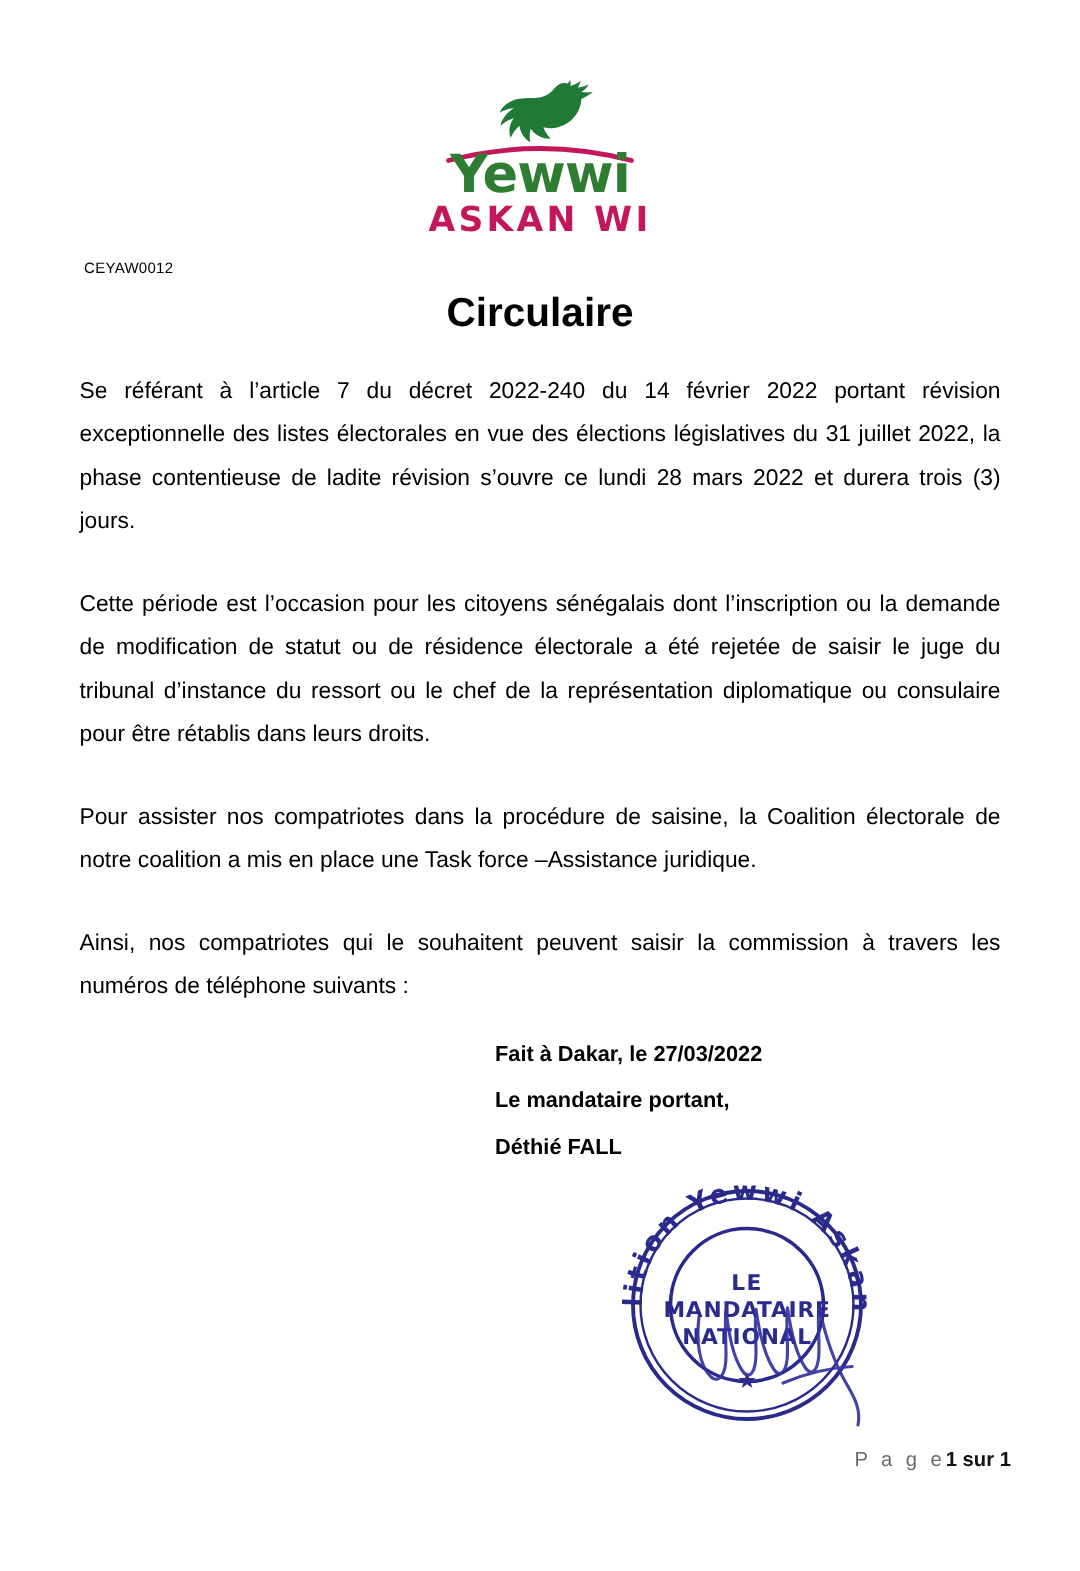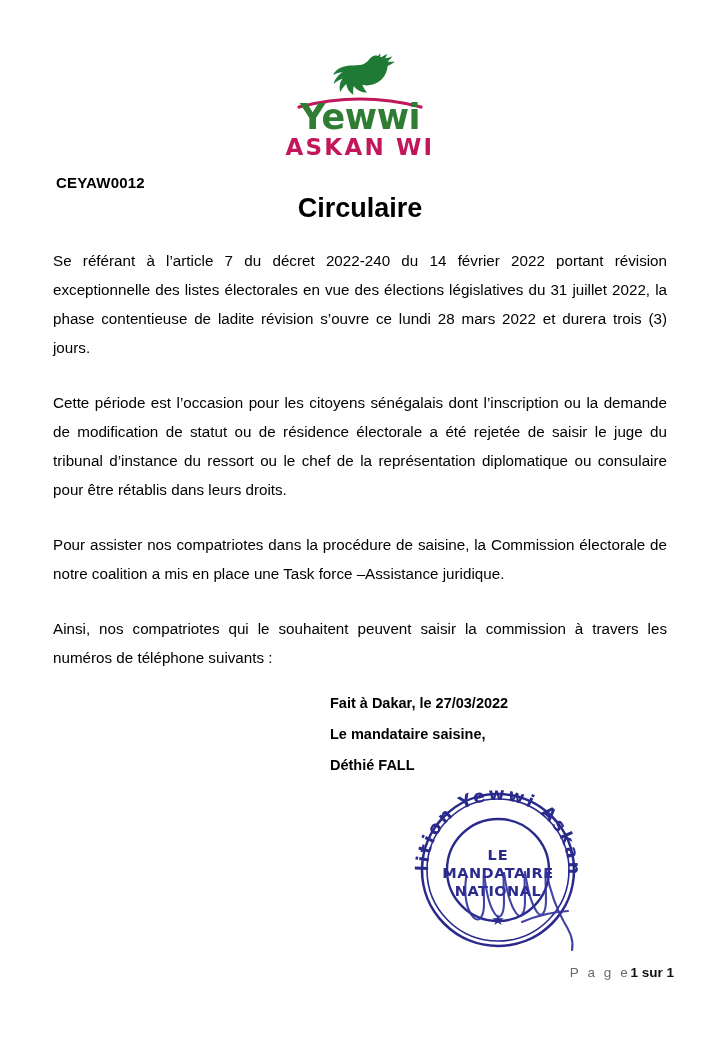--- a/index.html
+++ b/index.html
@@ -59,22 +59,22 @@
     letter-spacing: 2.2px;
     line-height: 1;
     font-family: "DejaVu Sans", sans-serif;
   }
 
   
   .ref-code {
     position: absolute;
     left: 56px;
     top: 174px;
-    font-size: 15px;
-    font-weight: bold;
+    font-size: 10px;
+    font-weight: normal;
     letter-spacing: 0.2px;
   }
 
   
   .doc-title {
     position: absolute;
     left: 0;
     top: 193px;
     width: 720px;
     text-align: center;
@@ -169,27 +169,27 @@
     <span class="logo-sub">ASKAN WI</span>
   </div>
 
   <div class="ref-code">CEYAW0012</div>
 
   <div class="doc-title">Circulaire</div>
 
   <div class="body-area">
     <p class="para">Se référant à l’article 7 du décret 2022-240 du 14 février 2022 portant révision exceptionnelle des listes électorales en vue des élections législatives du 31 juillet 2022, la phase contentieuse de ladite révision s’ouvre ce lundi 28 mars 2022 et durera trois (3) jours.</p>
     <p class="para">Cette période est l’occasion pour les citoyens sénégalais dont l’inscription ou la demande de modification de statut ou de résidence électorale a été rejetée de saisir le juge du tribunal d’instance du ressort  ou le chef de la représentation diplomatique ou consulaire pour être rétablis dans leurs  droits.</p>
-    <p class="para">Pour assister nos compatriotes dans la procédure de saisine,  la Commission électorale de notre coalition a mis en place une Task force –Assistance juridique.</p>
+    <p class="para">Pour assister nos compatriotes dans la procédure de saisine,  la Coalition électorale de notre coalition a mis en place une Task force –Assistance juridique.</p>
     <p class="para last-tight">Ainsi, nos compatriotes qui le souhaitent peuvent saisir la commission à travers les numéros de téléphone suivants :</p>
   </div>
 
   <div class="sign-block">
     <div class="sign-line">Fait à Dakar, le 27/03/2022</div>
-    <div class="sign-line">Le mandataire saisine,</div>
+    <div class="sign-line">Le mandataire portant,</div>
     <div class="sign-line">Déthié FALL</div>
   </div>
 
   <div class="stamp">
     <svg viewBox="0 0 190 170" width="190" height="170">
       <defs>
         <path id="ringpath" d="M 20,88 A 74,74 0 1 1 168,88"></path>
         <path id="ringpath2" d="M 24,88 A 70,70 0 1 1 164,88"></path>
       </defs>
 

